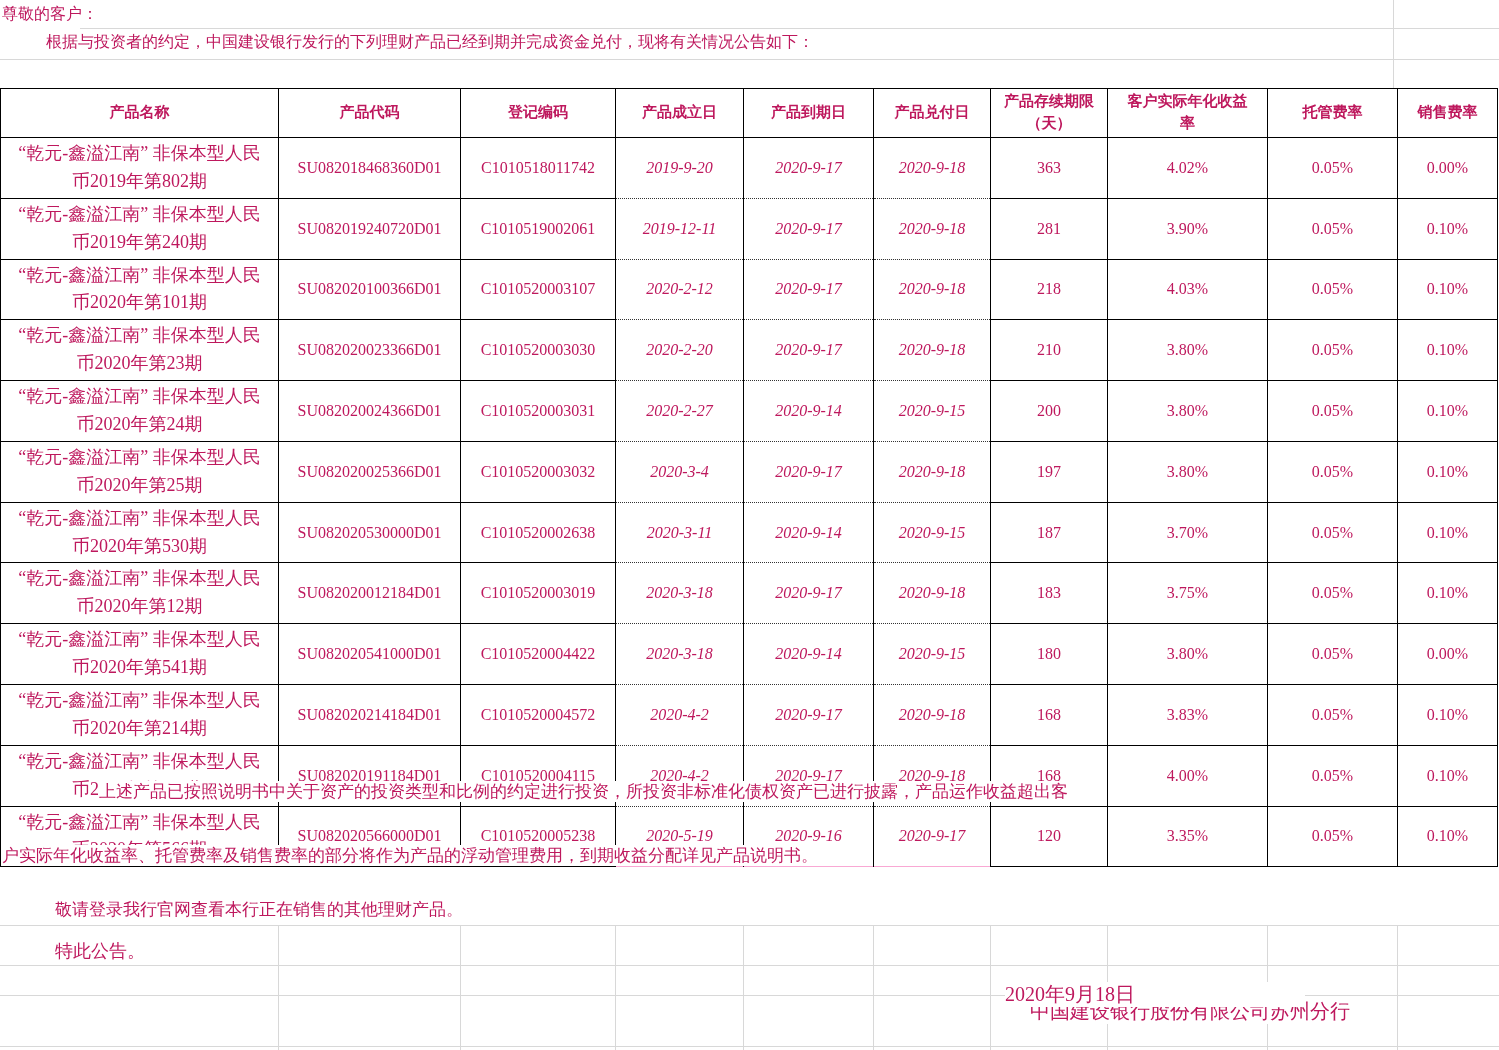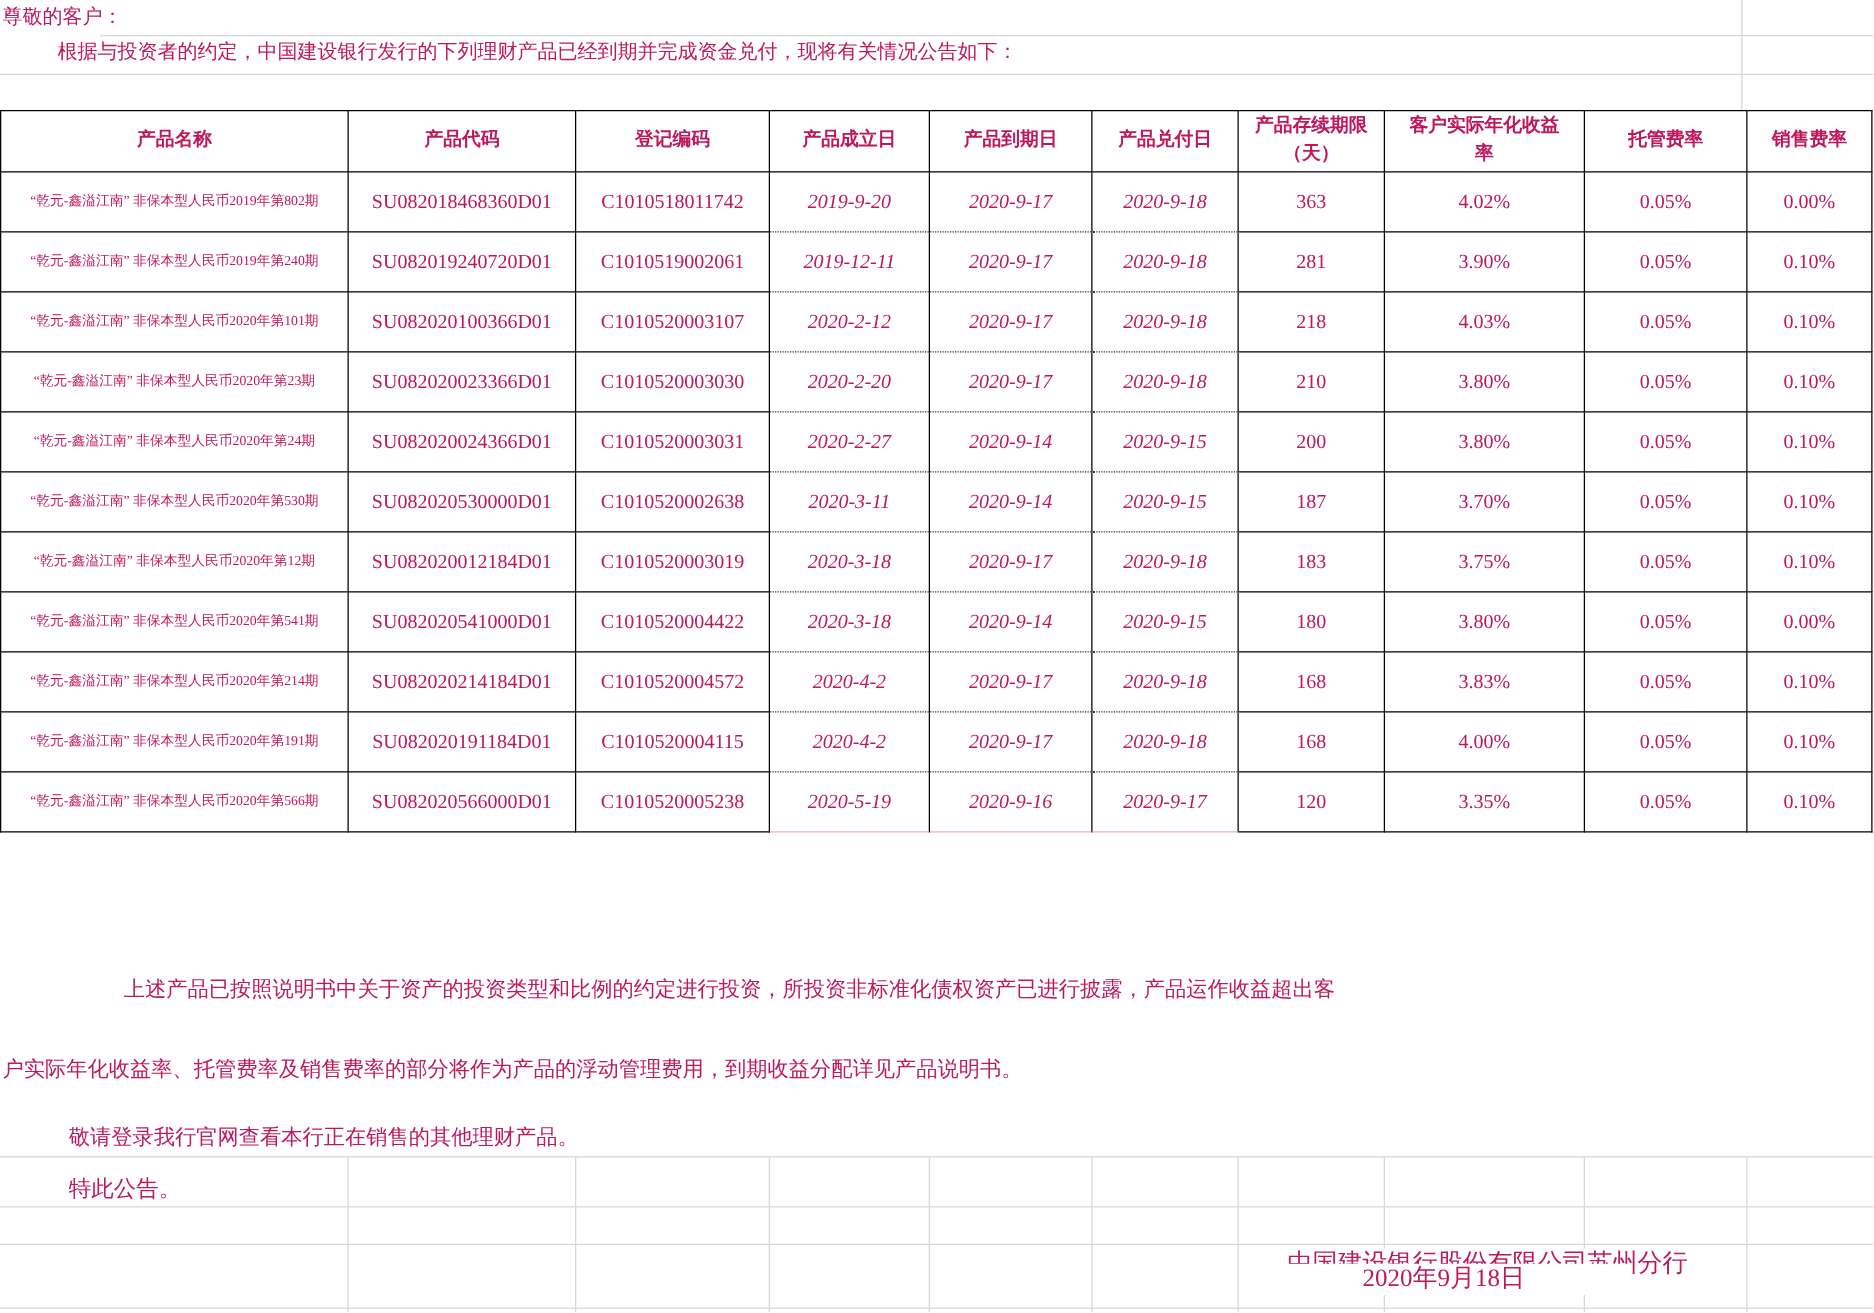--- a/index.html
+++ b/index.html
@@ -25,38 +25,38 @@
   }
   .products th {
     font-weight:bold; font-size:15px; height:44px;
     padding:2px 13px; line-height:1.45;
   }
   .products td {
     font-size:16px; height:43px; padding:2px 4px;
     white-space:nowrap;
   }
   .products td.pname {
-    font-size:11px; line-height:1.55; padding:2px 17px;
+    font-size:18px; line-height:1.55; padding:2px 17px;
     white-space:normal;
   }
   .products td.dotted {
     border-top:1px dotted #333;
     border-bottom:1px dotted #333;
     font-style:italic;
   }
 
   .txt { position:absolute; background:#fff; white-space:nowrap; line-height:1.25; }
   #intro1 { left:2px;  top:4px;   font-size:16px; }
   #intro2 { left:46px; top:32px;  font-size:16px; }
   #para1  { left:99px; top:781px; font-size:17px; }
   #para2  { left:2px;  top:845px; font-size:17px; }
   #para3  { left:55px; top:899px; font-size:17px; }
   #para4  { left:55px; top:940px; font-size:18px; }
   #sig-company { left:1010px; top:999px;  width:360px; text-align:center; font-size:20px; }
-  #sig-date    { left:1005px; top:1011px; width:300px; text-align:center; font-size:20px; }
+  #sig-date    { left:1005px; top:982px; width:300px; font-size:20px; }
 </style>
 </head>
 <body>
 
 <div class="canvas">
 
   <div id="gridlines">
       <div class="gl" style="left: 80px; top: 28px; width: 1419px; height: 1px;"></div>
       <div class="gl" style="left: 0px; top: 59px; width: 1499px; height: 1px;"></div>
       <div class="gl" style="left: 0px; top: 925px; width: 1499px; height: 1px;"></div>
@@ -160,20 +160,32 @@
           <td>C1010520003031</td>
           <td class="dotted">2020-2-27</td>
           <td class="dotted">2020-9-14</td>
           <td class="dotted">2020-9-15</td>
           <td>200</td>
           <td>3.80%</td>
           <td>0.05%</td>
           <td>0.10%</td>
         </tr>
         <tr>
+          <td class="pname">“乾元-鑫溢江南” 非保本型人民币2020年第25期</td>
+          <td>SU082020025366D01</td>
+          <td>C1010520003032</td>
+          <td class="dotted">2020-3-4</td>
+          <td class="dotted">2020-9-17</td>
+          <td class="dotted">2020-9-18</td>
+          <td>197</td>
+          <td>3.80%</td>
+          <td>0.05%</td>
+          <td>0.10%</td>
+        </tr>
+        <tr>
           <td class="pname">“乾元-鑫溢江南” 非保本型人民币2020年第530期</td>
           <td>SU082020530000D01</td>
           <td>C1010520002638</td>
           <td class="dotted">2020-3-11</td>
           <td class="dotted">2020-9-14</td>
           <td class="dotted">2020-9-15</td>
           <td>187</td>
           <td>3.70%</td>
           <td>0.05%</td>
           <td>0.10%</td>

